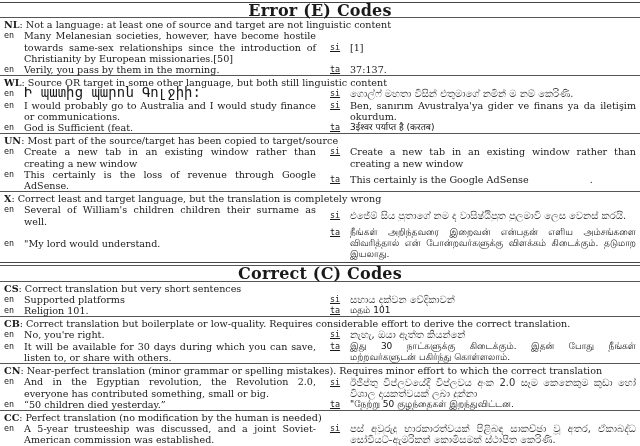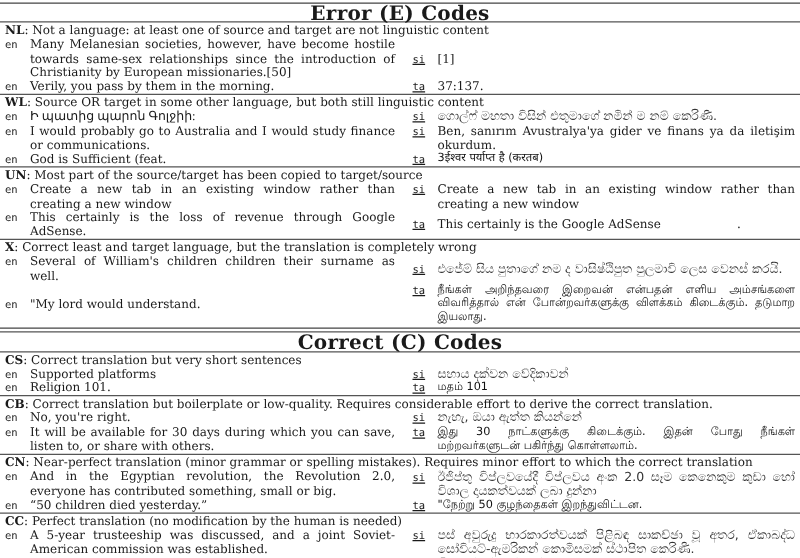--- a/index.html
+++ b/index.html
@@ -64,21 +64,21 @@
       </div>
   </div>
 
   <div class="rule-thin" style="border-top-width:1.4px;"></div>
   <div class="code-header">
     <b>WL</b><span>: Source OR target in some other language, but both still linguistic content</span>
   </div>
   <div class="row">
     <div class="cell">
         <span class="lang">en</span>
-        <span class="text" style="font-family:Liberation Serif, serif;font-size:10px;">Ի պատից պարոն Գոլջիի:</span>
+        <span class="text" style="font-family:Liberation Mono, monospace;font-size:14px;">Ի պատից պարոն Գոլջիի:</span>
       </div>
     <div class="cell right">
         <span class="lang">si</span>
         <span class="text small">ගොල්ෆ් මහතා විසින් එතුමාගේ නමින් ම නම් කෙරිණි.</span>
       </div>
   </div>
   <div class="row">
     <div class="cell">
         <span class="lang">en</span>
         <span class="text">I would probably go to Australia and I would study finance or communications.</span>

